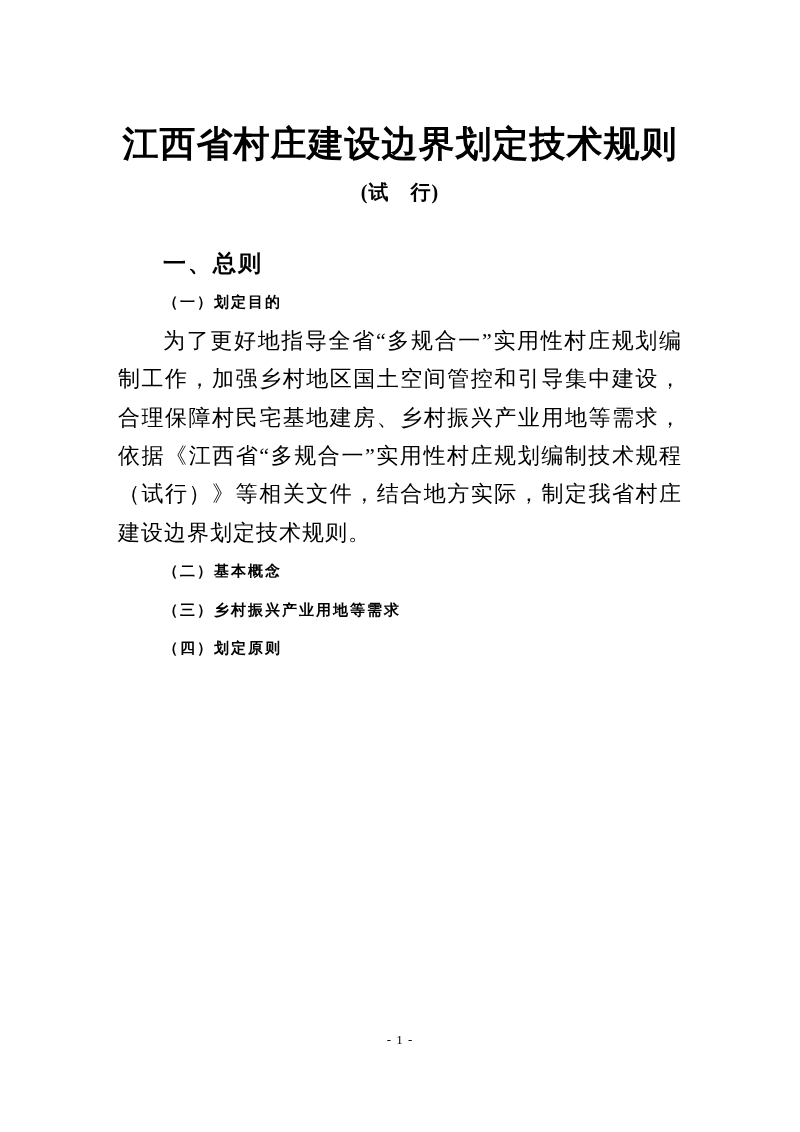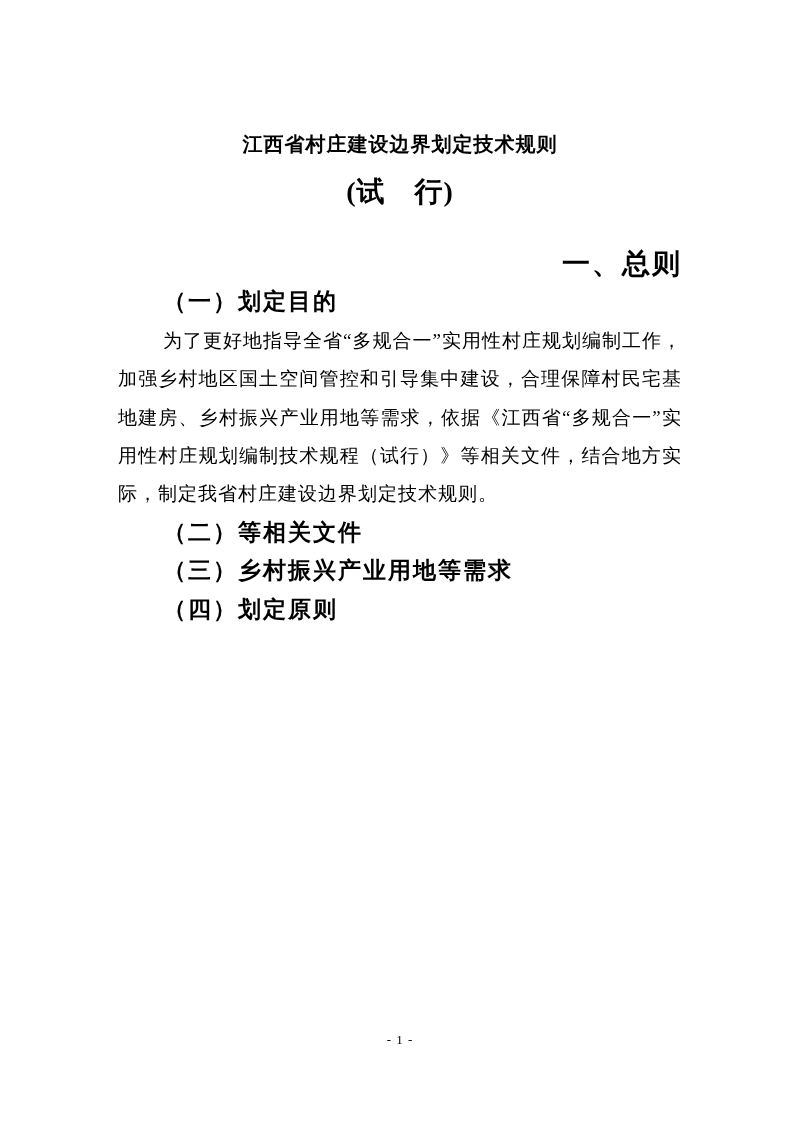--- a/index.html
+++ b/index.html
@@ -15,55 +15,54 @@
     color: #000000;
     font-family: "Liberation Serif", "DejaVu Serif", serif;
     overflow: hidden;
     box-sizing: border-box;
   }
   .title-block {
     padding-top: 120px;
     text-align: center;
   }
   .doc-title {
-    font-size: 20px;
+    font-size: 36px;
     line-height: 48px;
     font-weight: 700;
     letter-spacing: 1px;
   }
   .doc-subtitle {
-    font-size: 28px;
+    font-size: 20px;
     line-height: 48px;
     font-weight: 700;
     letter-spacing: 1px;
   }
   .content {
     margin-top: 29px;
     padding: 0 118px;
   }
   .content > div {
     margin: 0;
   }
   .h1 {
-    font-size: 28px;
-    line-height: 38.4px;
-    font-weight: 700;
-    padding-left: 45px;
-    letter-spacing: 2px;
-    text-align: right;
-  }
-  .h2 {
     font-size: 23px;
     line-height: 38.4px;
     font-weight: 700;
     padding-left: 45px;
     letter-spacing: 2px;
   }
+  .h2 {
+    font-size: 15px;
+    line-height: 38.4px;
+    font-weight: 700;
+    padding-left: 45px;
+    letter-spacing: 2px;
+  }
   .para {
-    font-size: 19px;
+    font-size: 22px;
     line-height: 38.4px;
     font-weight: 400;
     text-indent: 45px;
     letter-spacing: 1px;
     text-align: justify;
   }
   .footer {
     position: absolute;
     top: 1032px;
     left: 0;
@@ -84,21 +83,21 @@
     <div class="doc-subtitle">(试　行)</div>
   </div>
 
   <div class="content">
     <div class="h1">一、总则</div>
 
     <div class="h2">（一）划定目的</div>
 
     <div class="para">为了更好地指导全省“多规合一”实用性村庄规划编制工作，加强乡村地区国土空间管控和引导集中建设，合理保障村民宅基地建房、乡村振兴产业用地等需求，依据《江西省“多规合一”实用性村庄规划编制技术规程（试行）》等相关文件，结合地方实际，制定我省村庄建设边界划定技术规则。</div>
 
-    <div class="h2">（二）等相关文件</div>
+    <div class="h2">（二）基本概念</div>
 
 
     <div class="h2">（三）乡村振兴产业用地等需求</div>
 
 
     <div class="h2">（四）划定原则</div>
   </div>
 
   <div class="footer">- 1 -</div>
 

